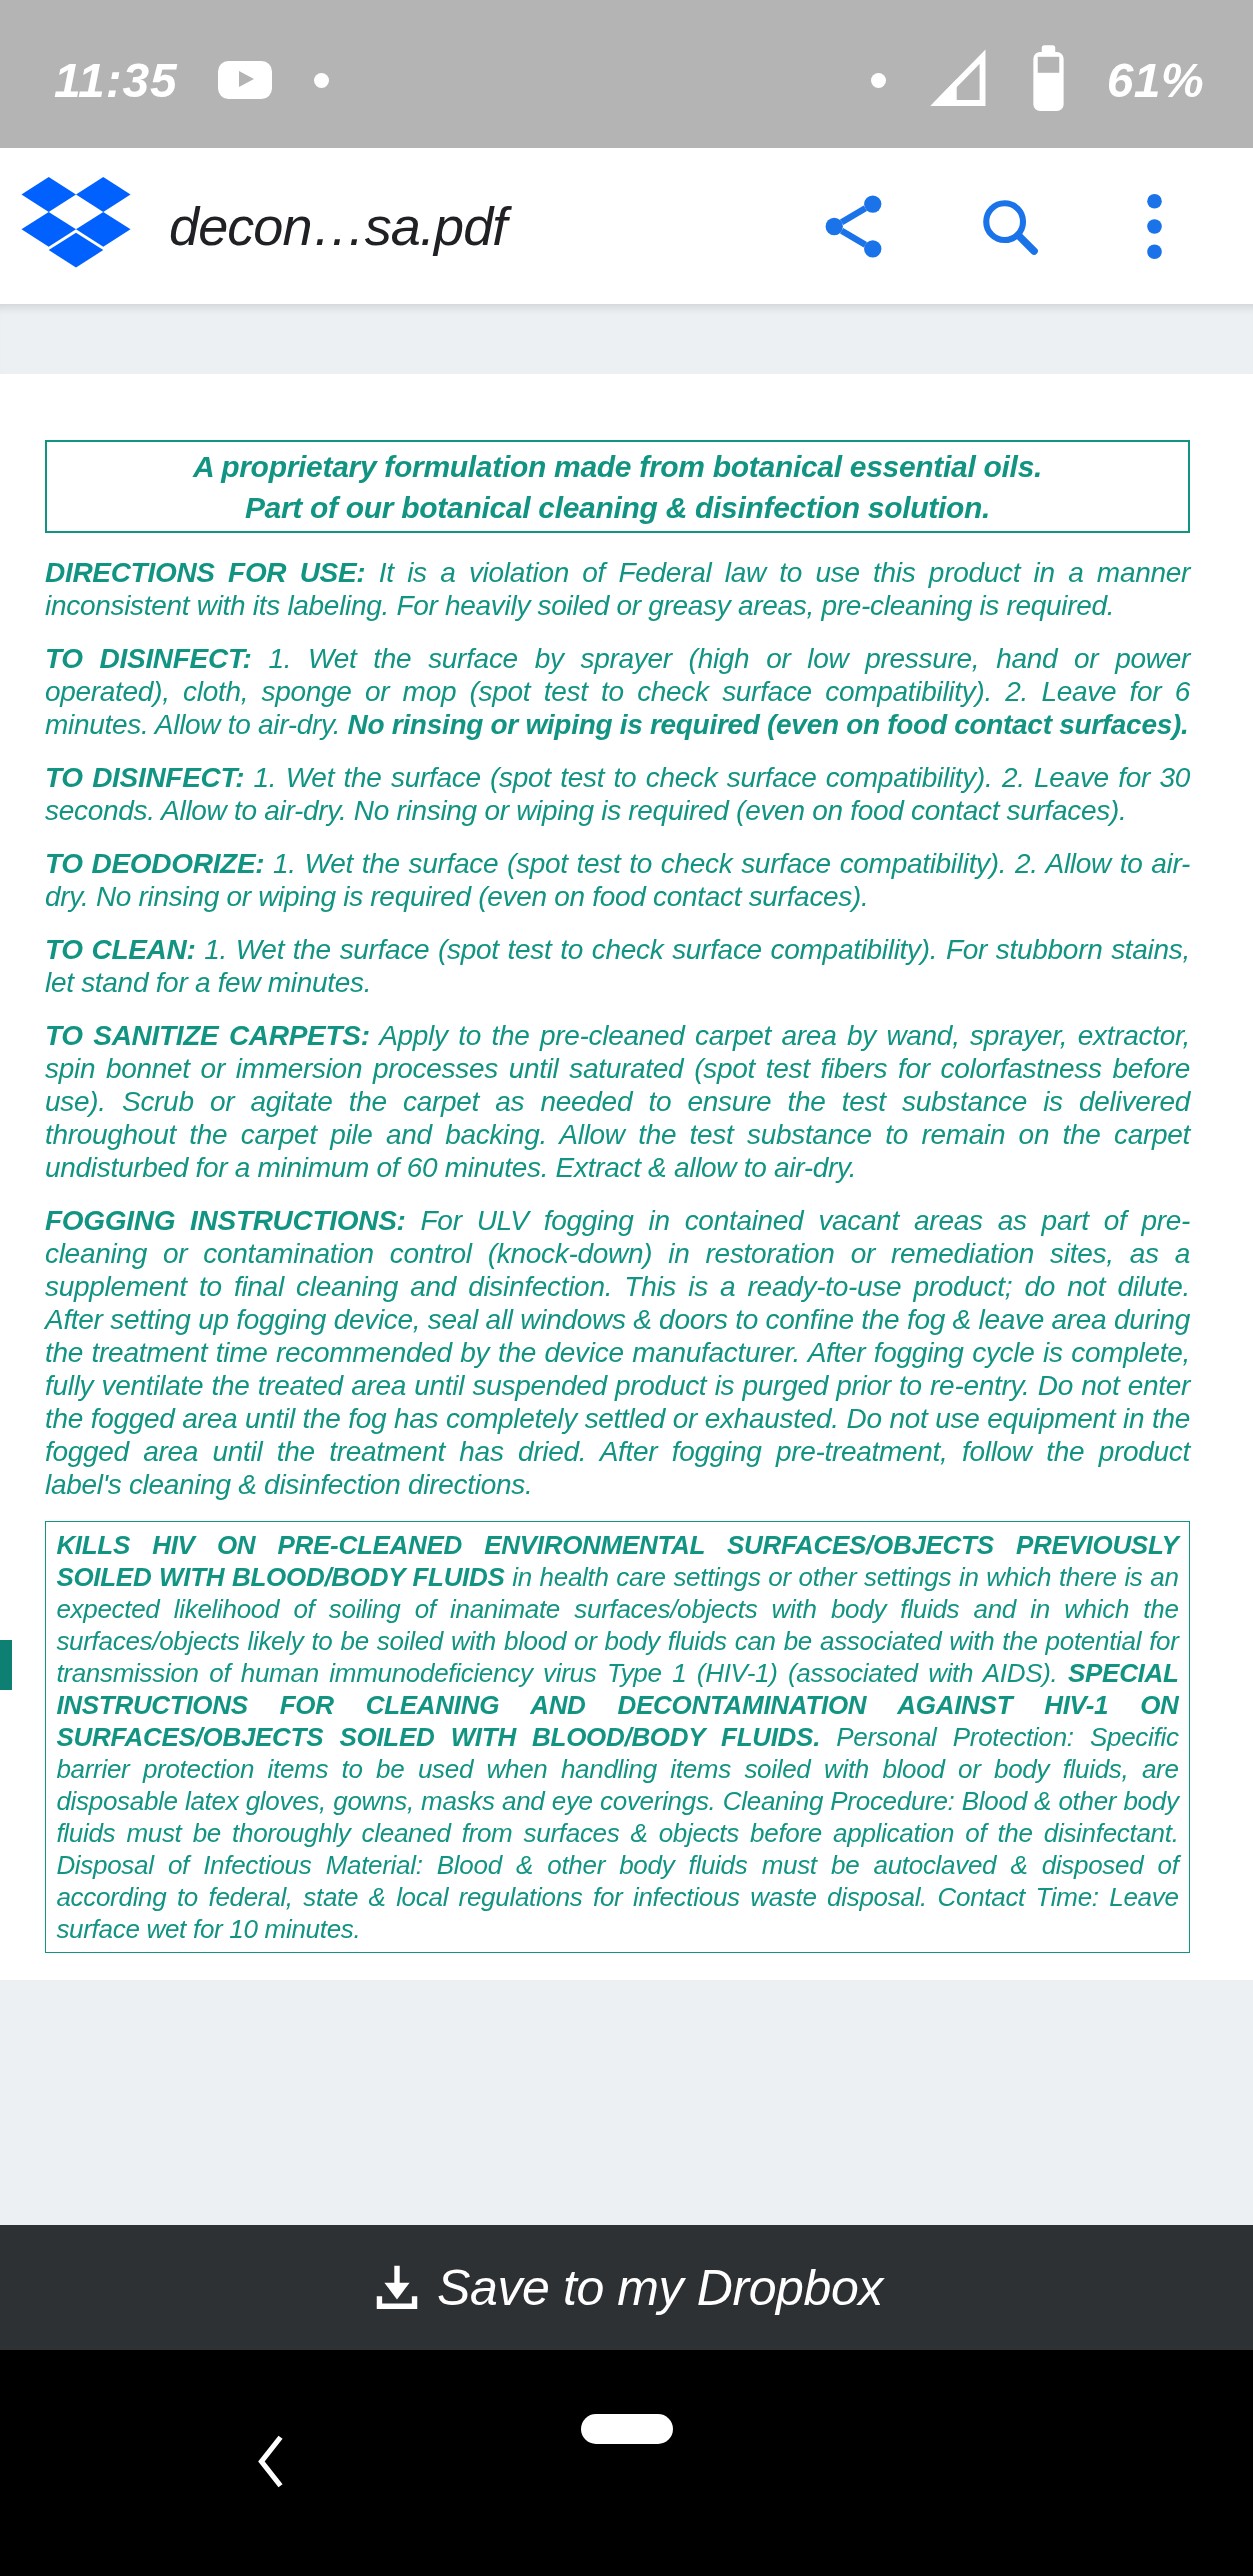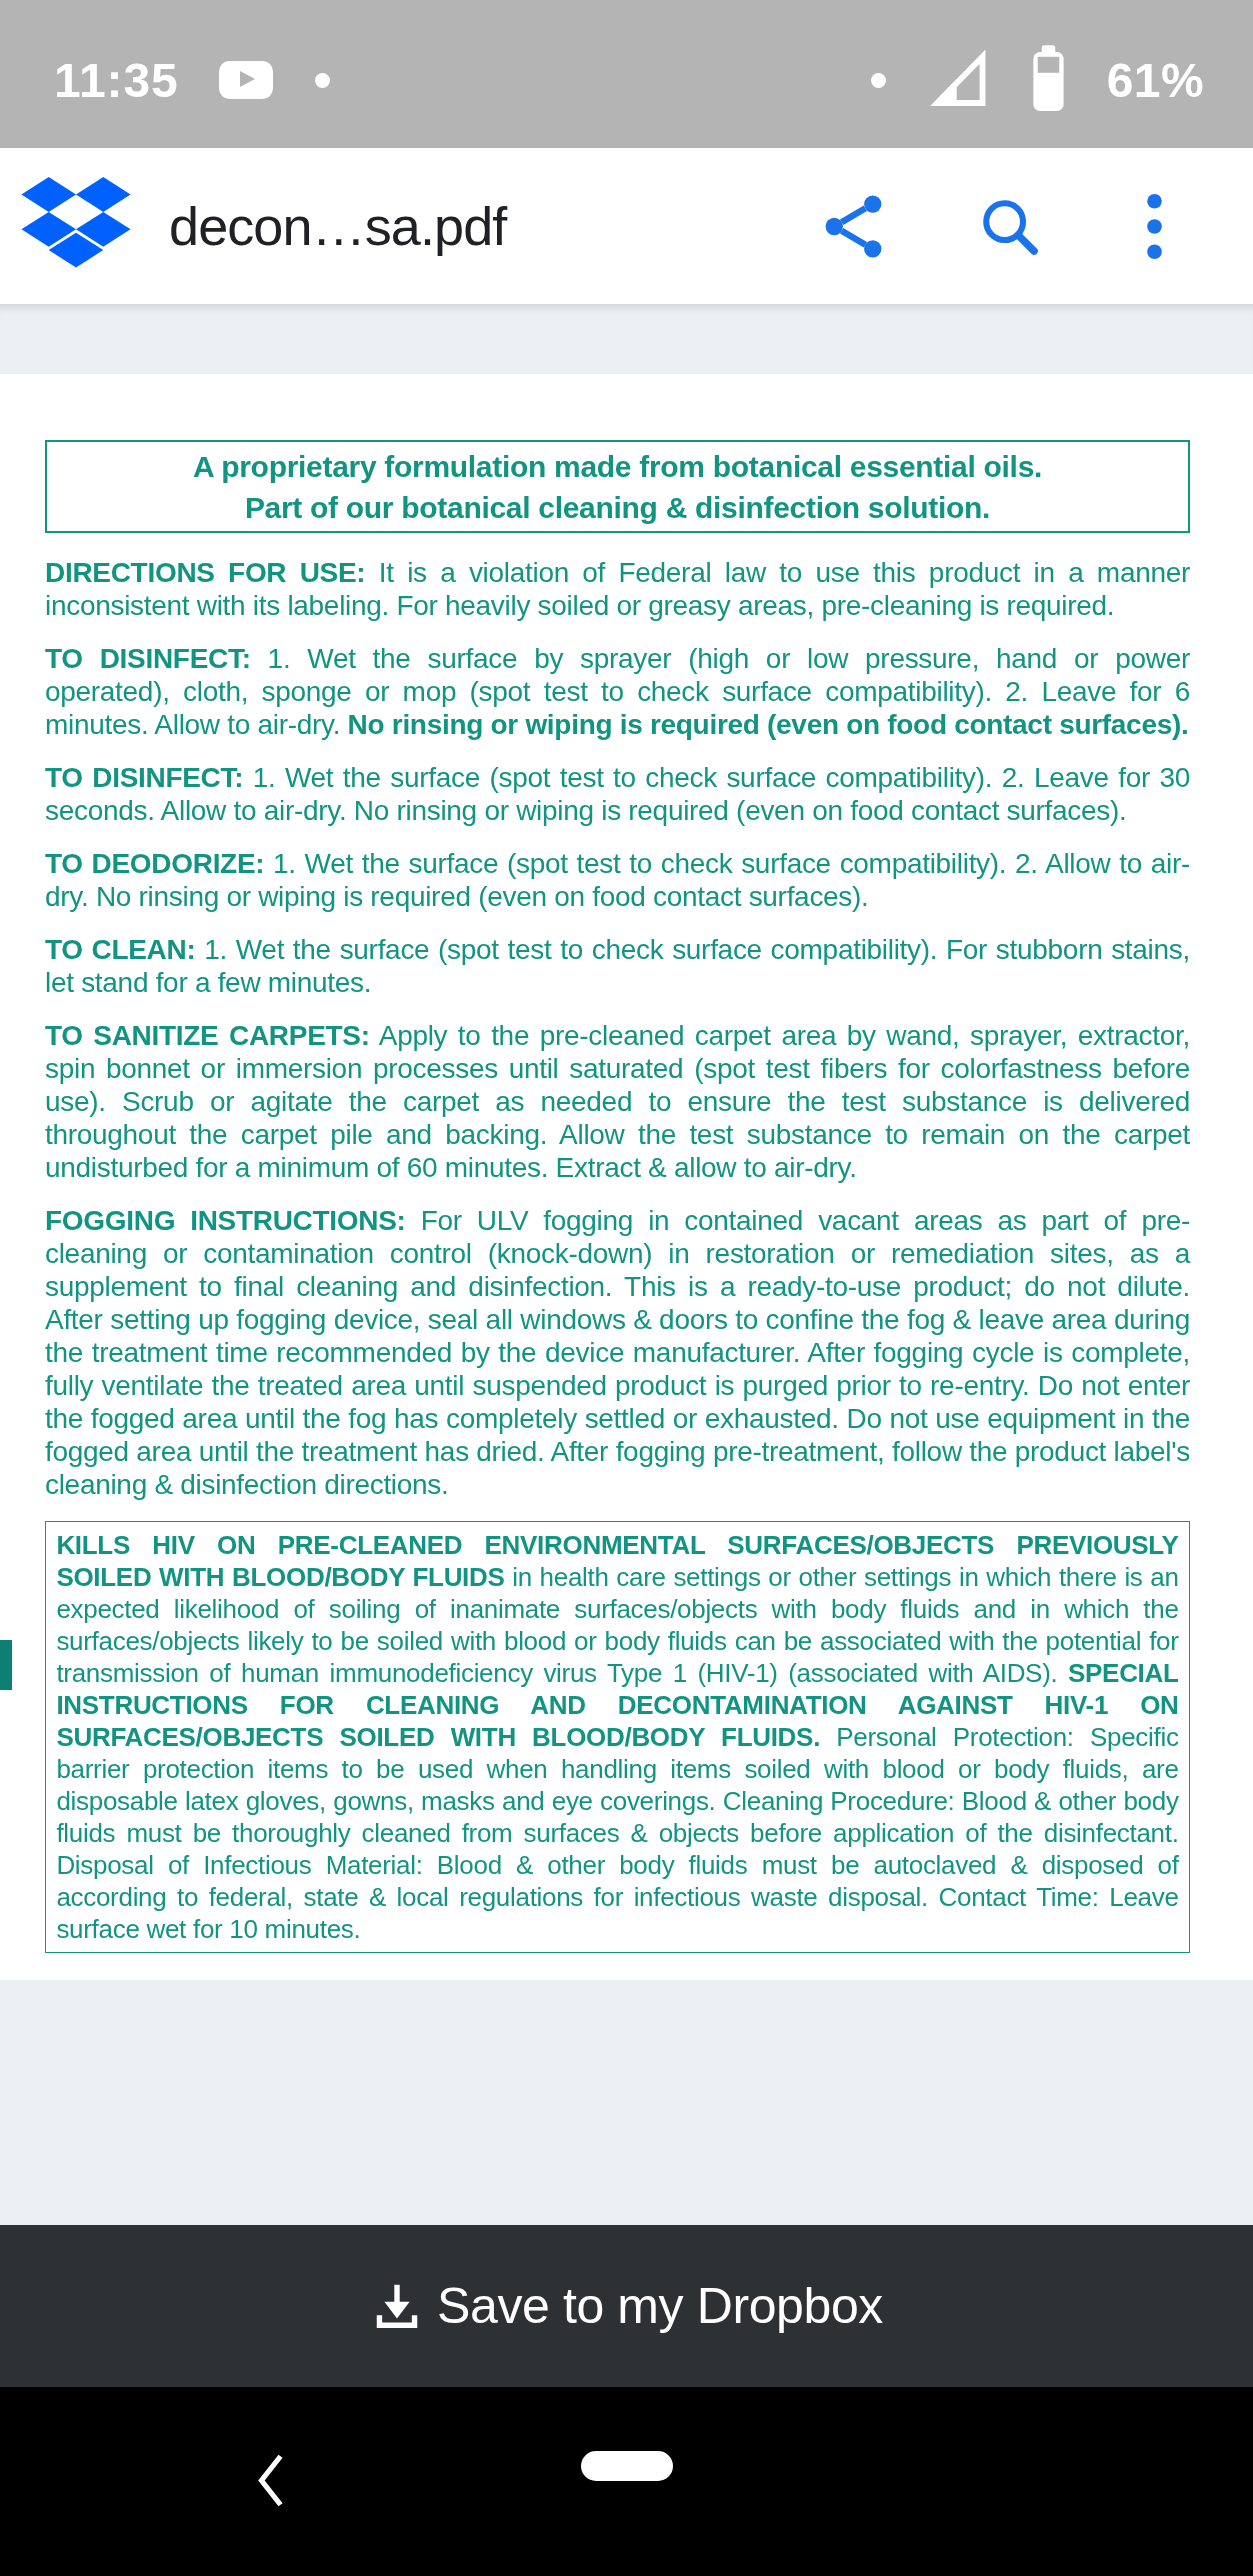--- a/index.html
+++ b/index.html
@@ -1,17 +1,17 @@
 <!DOCTYPE html>
 <html style="font-size:14px"><head>
 <meta charset="utf-8">
 <style>
   html,body{margin:0;padding:0;background:#000;}
   .screen{position:relative;width:1253px;height:2576px;overflow:hidden;background:#14b8a6;
-          font-family:"Liberation Sans", sans-serif;display:flex;flex-direction:column;}
+          font-family:"Liberation Sans", sans-serif;display:flex;flex-direction:column;font-style:italic;}
 
   
   .status-bar{height:148px;background:#b4b4b4;color:#fff;display:flex;align-items:center;
               padding:12.2px 49px 0 54px;box-sizing:border-box;flex:0 0 auto;}
   .sb-time{font-size:48px;font-weight:600;letter-spacing:0.9px;}
   .yt-icon{width:54px;height:38px;background:#fff;border-radius:10.4px;margin-left:40px;position:relative;}
   .yt-icon:after{content:"";position:absolute;left:21px;top:10.4px;border-left:15.7px solid #b4b4b4;
                  border-top:8.7px solid transparent;border-bottom:8.7px solid transparent;}
   .sb-dot{width:15px;height:15px;border-radius:50%;background:#fff;margin-left:42px;}
   .sb-spacer{flex:1;}
@@ -37,21 +37,21 @@
   .b{font-weight:700;}
   .intro-box{border:2.6px solid #129483;text-align:center;font-weight:700;font-size:30px;
              line-height:41px;padding:3.5px 8.7px;margin:0 0 22.6px 0;}
   .para{margin:16px 0 20px 0;}
   .hiv-box{border:1.7px solid #129483;font-size:26px;line-height:32px;padding:7px 10.4px;
            margin:3.5px 0 22.6px 0;}
 
   .scroll-indicator{position:absolute;left:0;top:1640px;width:12.2px;height:50px;background:#0d8073;}
 
   
-  .save-bar{height:162px;background:#2e3134;display:flex;align-items:center;justify-content:center;
+  .save-bar{height:125px;background:#2e3134;display:flex;align-items:center;justify-content:center;
             gap:13px;color:#fff;flex:0 0 auto;cursor:pointer;}
   .save-label{font-size:50px;letter-spacing:-0.4px;}
 
   
   .nav-bar{height:158px;background:#000;position:relative;flex:1 0 auto;}
   .nav-back{position:absolute;left:258px;top:50%;transform:translateY(-50%);}
   .home-pill{position:absolute;left:50%;transform:translateX(-50%);top:64px;width:92px;height:30px;
              border-radius:15px;background:#fff;}
 </style>
 </head>

